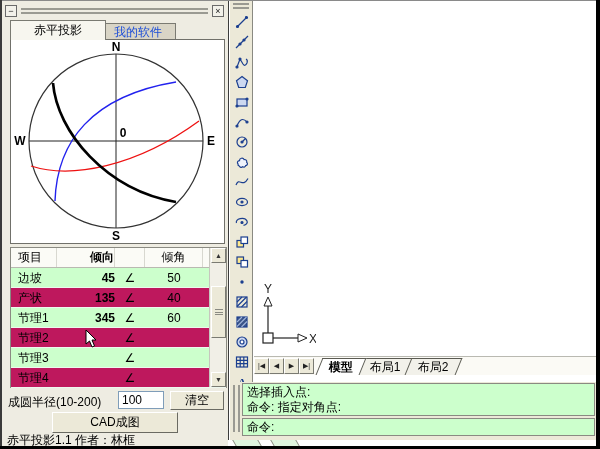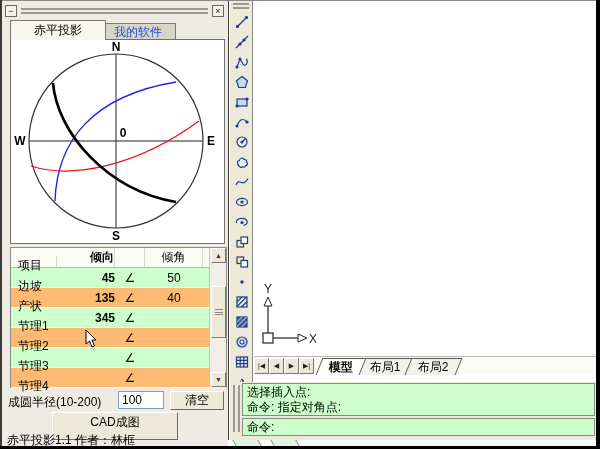--- a/index.html
+++ b/index.html
@@ -35,22 +35,22 @@
     background:#fff; border:1px solid #70706a; z-index:1; }
 
   
   #projection-table { position:absolute; left:8px; top:246px; width:217px; height:141px;
     background:#fff; border:1px solid #8a8a82; }
   .thead { display:flex; height:20px; line-height:19px; background:#fbfbf6;
     border-bottom:1px solid #b9b9b1; font-size:12px; }
   .thead .tc { border-right:1px solid #d8d8d0; }
   .trow { display:flex; height:20px; line-height:20px; font-size:12px; border-bottom:1px solid #eef7ee; }
   .trow.green { background:#ccffcc; }
-  .trow.cyan  { background:#fdba74; }
-  .tc.c-item  { width:46px; padding-left:7px;margin-top:8px; }
+  .trow.cyan  { background:#be185d; }
+  .tc.c-item  { width:46px; padding-left:7px; }
   .tc.c-dir   { width:58px; text-align:right;font-weight:bold; }
   .tc.c-sym   { width:30px; text-align:center; }
   .tc.c-angle { width:58px; text-align:center; }
 
   #table-scrollbar { position:absolute; right:0; top:0; width:17px; height:139px;
     background:#f1efe7; border-left:1px solid #c6c6be; }
   .sb-btn { position:absolute; left:1px; width:15px; height:15px; background:#ece9d8;
     border:1px solid; border-color:#fff #7a7a72 #7a7a72 #fff; font-size:7px; text-align:center; line-height:14px; color:#333; }
   .sb-up { top:0; } .sb-down { bottom:0; }
   .sb-thumb { position:absolute; left:1px; top:38px; width:15px; height:52px; background:#ece9d8;
@@ -61,21 +61,21 @@
 
   
   #radius-row { position:absolute; left:4px; top:390px; width:222px; height:20px; }
   #radius-label { position:absolute; left:2px; top:3px; font-size:12px; }
   #radius-input { position:absolute; left:112px; top:0; width:46px; height:18px;
     border:1px solid #7f9db9; background:#fff; font-size:12px; padding:0 3px;
     font-family:"Liberation Sans", sans-serif; }
   #clear-button { position:absolute; left:164px; top:0; width:54px; height:19px;
     background:#ece9d8; border:1px solid; border-color:#fff #6a6a62 #6a6a62 #fff;
     font-size:12px; text-align:center; line-height:17px; }
-  #cad-button { position:absolute; left:50px; top:411px; width:126px; height:28px;
+  #cad-button { position:absolute; left:50px; top:411px; width:126px; height:21px;
     background:#ece9d8; border:1px solid; border-color:#fff #6a6a62 #6a6a62 #fff;
     font-size:12px; text-align:center; line-height:19px; }
   #panel-status { position:absolute; left:5px; top:431px; font-size:12px; }
 
   
   #draw-toolbar { position:absolute; left:230px; top:1px; width:23px; height:402px;
     background:#ece9d8; border-right:1px solid #8a8a82; }
   #toolbar-grip { margin:2px 3px 3px 3px; height:6px;
     border-top:2px double #9a9a92; border-bottom:2px double #9a9a92; }
   .tool-btn { width:21px; height:19px; margin:0 0 1px 1px; display:flex;
@@ -165,20 +165,21 @@
           <div class="trow cyan">
             <div class="tc c-item">产状</div>
             <div class="tc c-dir">135</div>
             <div class="tc c-sym">∠</div>
             <div class="tc c-angle">40</div>
           </div>
           <div class="trow green">
             <div class="tc c-item">节理1</div>
             <div class="tc c-dir">345</div>
             <div class="tc c-sym">∠</div>
+            <div class="tc c-angle">60</div>
           </div>
           <div class="trow cyan">
             <div class="tc c-item">节理2</div>
             <div class="tc c-dir"></div>
             <div class="tc c-sym">∠</div>
             <div class="tc c-angle"></div>
           </div>
           <div class="trow green">
             <div class="tc c-item">节理3</div>
             <div class="tc c-dir"></div>

